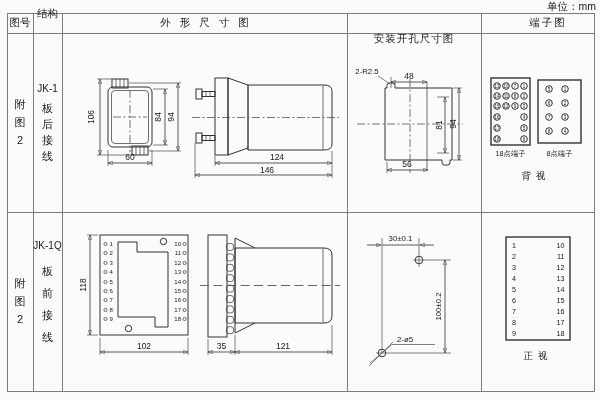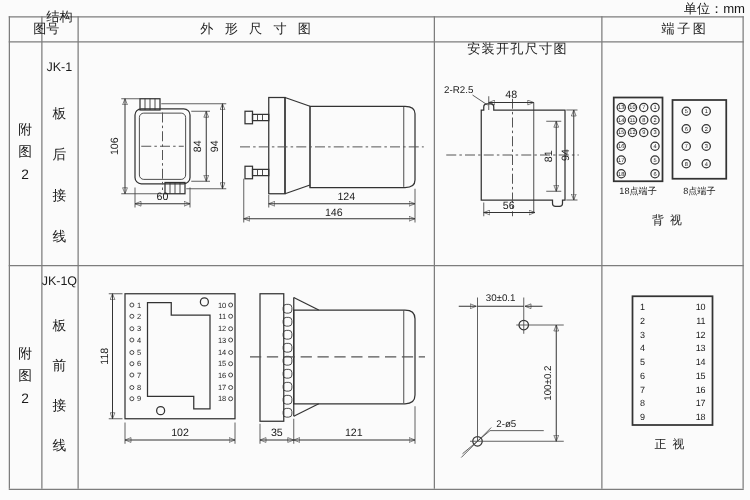--- a/index.html
+++ b/index.html
@@ -37,45 +37,45 @@
   <div class="hline" style="left:7px;top:212px;width:588px"></div>
   <div class="hline" style="left:7px;top:391px;width:588px"></div>
   <div class="vline" style="left:7px;top:13px;height:378px"></div>
   <div class="vline" style="left:33px;top:13px;height:378px"></div>
   <div class="vline" style="left:62px;top:13px;height:378px"></div>
   <div class="vline" style="left:347px;top:13px;height:378px"></div>
   <div class="vline" style="left:481px;top:13px;height:378px"></div>
   <div class="vline" style="left:594px;top:13px;height:378px"></div>
 </div>
 
-<div class="cell hdr" style="left:24px;top:13px;width:26px;height:20px;letter-spacing:0">图号</div>
+<div class="cell hdr" style="left:7px;top:13px;width:26px;height:20px;letter-spacing:0">图号</div>
 <div class="cell hdr" style="left:33px;top:4px;width:29px;height:20px;letter-spacing:0">结构</div>
 <div class="cell hdr hdr-wide" style="left:62px;top:13px;width:285px;height:20px">外形尺寸图</div>
 <div class="cell hdr" style="left:347px;top:29px;width:134px;height:20px">安装开孔尺寸图</div>
 <div class="cell hdr hdr-mid" style="left:481px;top:13px;width:134px;height:20px">端子图</div>
 
 <div class="cell vstack" style="left:7px;top:33px;width:26px;height:179px;gap:7px">
   <span class="figchar">附</span>
   <span class="figchar">图</span>
   <span class="figchar">2</span>
 </div>
-<div class="cell vstack" style="left:33px;top:33px;width:29px;height:179px;gap:22px">
+<div class="cell vstack" style="left:33px;top:33px;width:29px;height:179px;gap:5px">
   <span class="model">JK-1</span>
   <span class="wirechar">板</span>
   <span class="wirechar">后</span>
   <span class="wirechar">接</span>
   <span class="wirechar">线</span>
 </div>
 
 <div class="cell vstack" style="left:7px;top:212px;width:26px;height:179px;gap:7px">
   <span class="figchar">附</span>
   <span class="figchar">图</span>
   <span class="figchar">2</span>
 </div>
-<div class="cell vstack" style="left:33px;top:212px;width:29px;height:179px;gap:21px;padding-bottom:20px">
+<div class="cell vstack" style="left:33px;top:212px;width:29px;height:179px;gap:11px;padding-bottom:20px">
   <span class="model">JK-1Q</span>
   <span class="wirechar">板</span>
   <span class="wirechar">前</span>
   <span class="wirechar">接</span>
   <span class="wirechar">线</span>
 </div>
 
 <svg style="left:62px;top:33px" width="285" height="179" viewBox="0 0 285 179">
   <defs>
     <marker id="ar1" viewBox="0 0 10 10" refX="10" refY="5" markerWidth="7" markerHeight="6" orient="auto-start-reverse">

